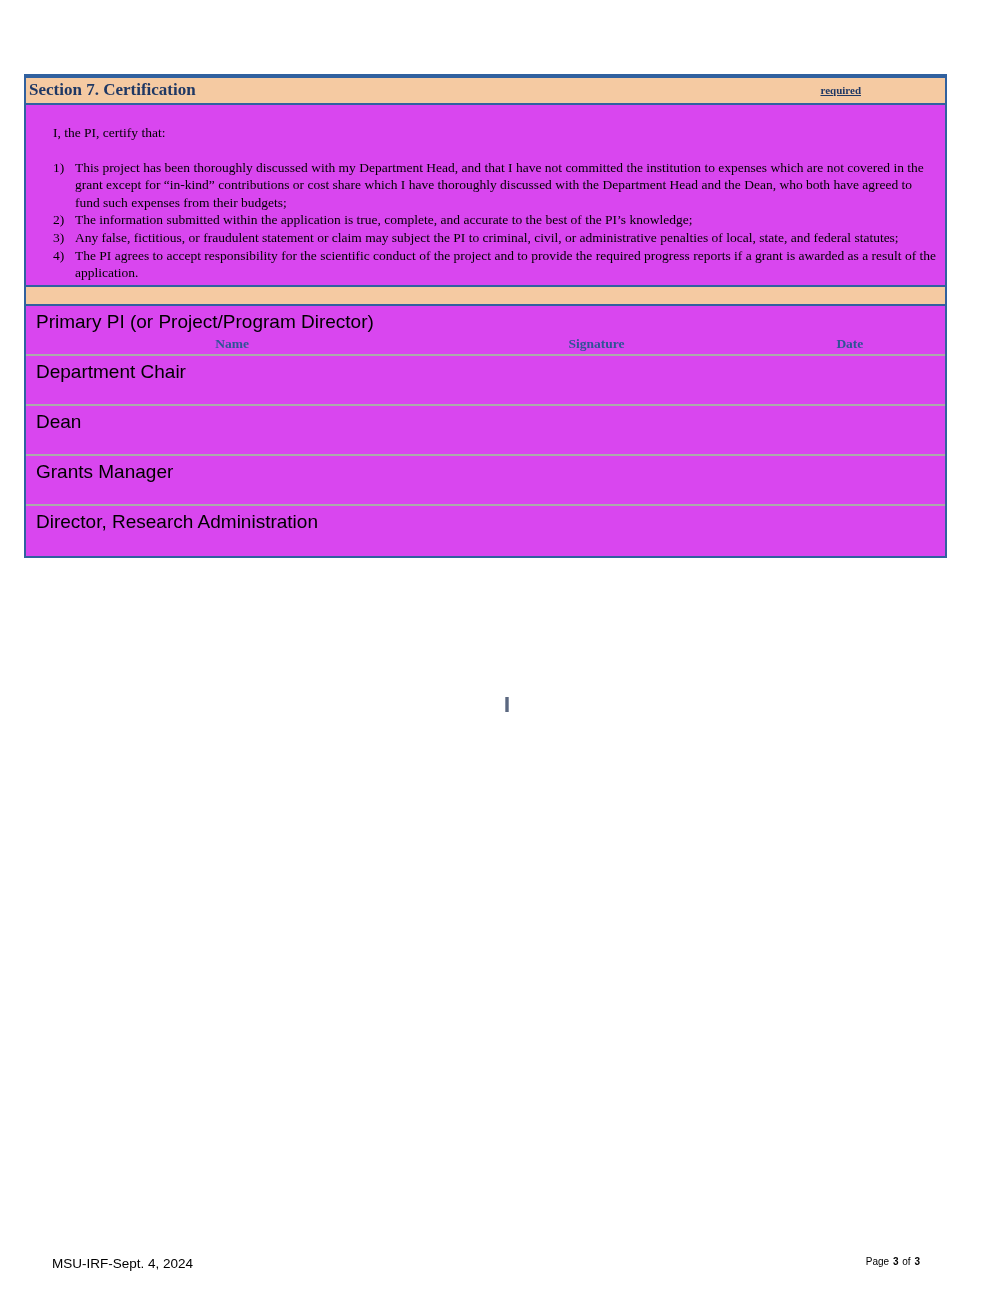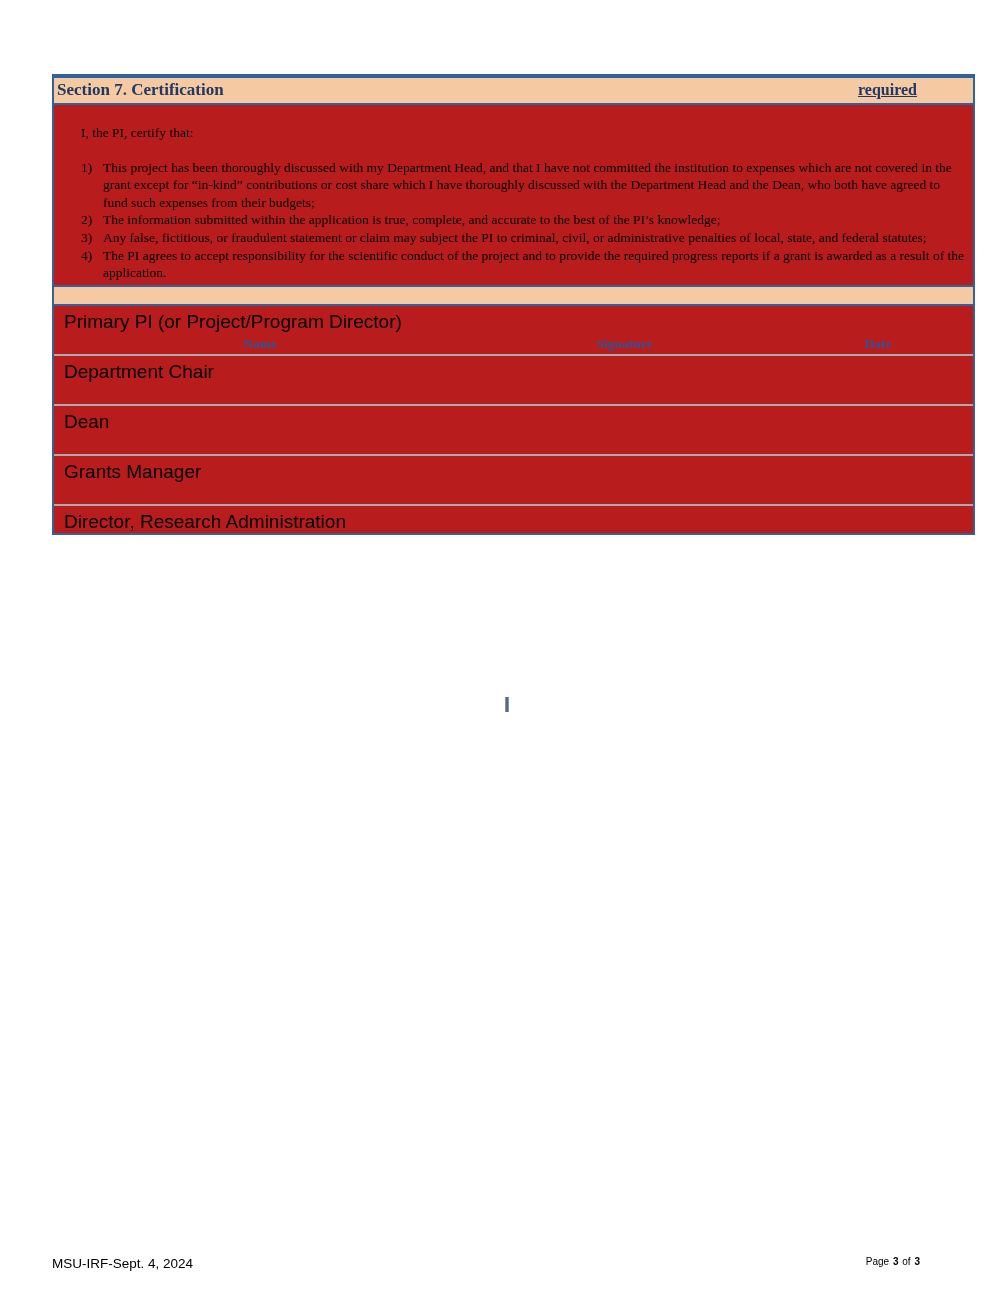--- a/index.html
+++ b/index.html
@@ -7,42 +7,42 @@
     width:1008px; height:1294px;
     background:#ffffff;
     position:relative;
     font-family:"Liberation Serif", serif;
     color:#000;
   }
 
   
   .section-box {
     position:absolute;
-    left:52px; top:74px;
+    left:24px; top:74px;
     width:919px;
     border:2px solid #31619f;
     border-top-width:4px;
-    background:#b91c1c;
+    background:#d946ef;
   }
 
   .section-header {
     background:#f5caa2;
     border-bottom:2px solid #31619f;
     display:flex;
     justify-content:space-between;
     align-items:center;
     padding:1px 8px 2px 3px;
     height:22px;
   }
   .section-title {
     font-size:17px; font-weight:bold; color:#1f3864;
   }
   .required-label {
-    font-size:16px; font-weight:bold; color:#1f3864;
-    margin-right:48px;
+    font-size:11px; font-weight:bold; color:#1f3864;
+    margin-right:76px;
     text-decoration:underline;
   }
 
   
   .cert-text {
     padding:2px 6px 3px 10px;
     font-size:13.5px;
     line-height:17.6px;
   }
   .cert-intro { margin:17px; }
@@ -70,21 +70,21 @@
 
   .sig-row {
     height:50px;
     box-sizing:border-box;
     border-bottom:2px solid #ababab;
     padding:5px 0 0 10px;
     font-family:"Liberation Sans", sans-serif;
     font-size:19px;
     color:#000;
   }
-  .sig-row.last { border-bottom:none; height:27px; }
+  .sig-row.last { border-bottom:none; height:50px; }
 
   
   .text-cursor {
     position:absolute;
     left:505px; top:697px;
     width:4px; height:15px;
     background:#5b6880;
     border-left:1px solid #8b94a6;
     border-right:1px solid #8b94a6;
     box-sizing:border-box;

